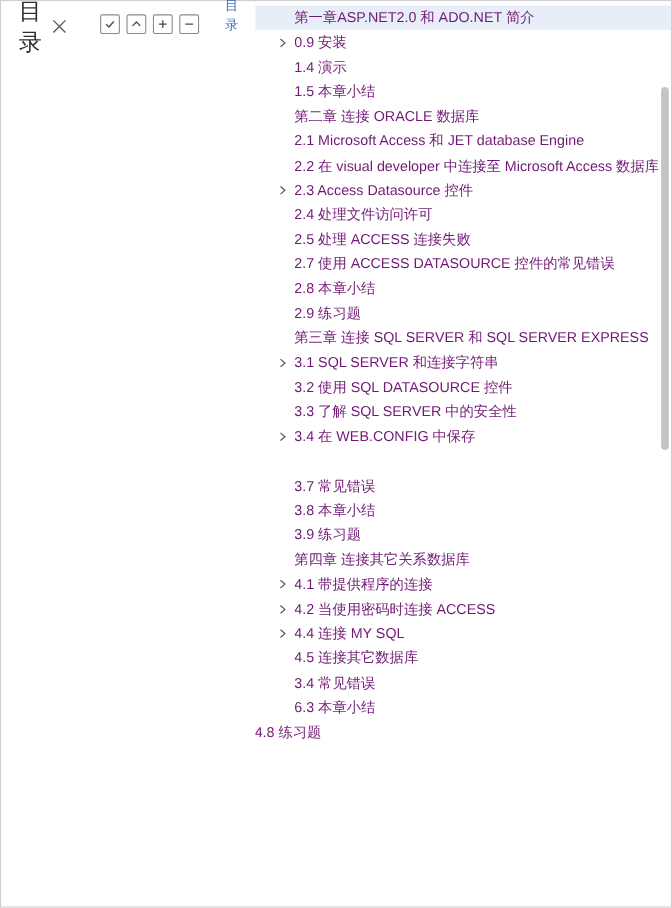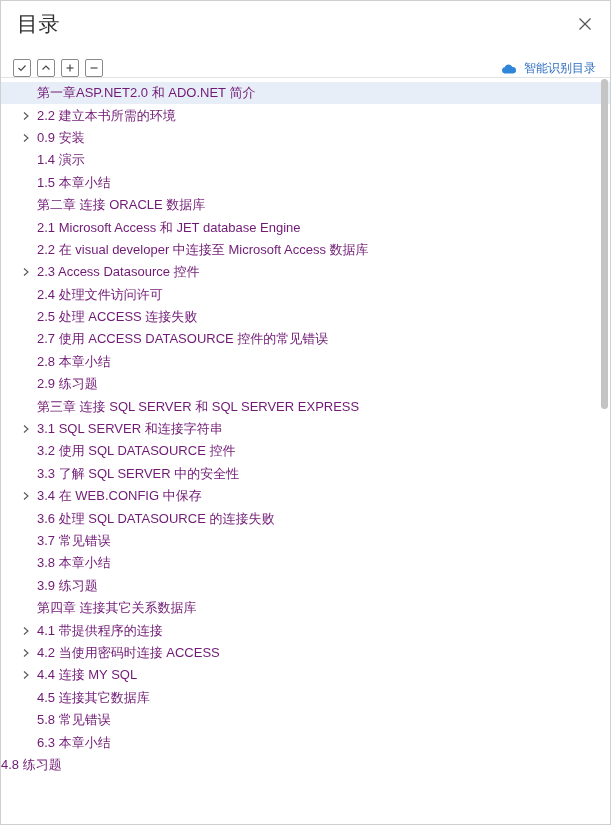--- a/index.html
+++ b/index.html
@@ -15,21 +15,20 @@
     overflow: hidden;
   }
   .window {
     position: relative;
     width: 611px;
     height: 825px;
     box-sizing: border-box;
     border: 1px solid #cfcfcf;
     background: #ffffff;
     display: flex;
-    flex-direction: column;
   }
   .titlebar {
     height: 46px;
     flex: 0 0 46px;
     display: flex;
     align-items: center;
     padding: 0 10px 0 16px;
     box-sizing: border-box;
   }
   .title {
@@ -214,28 +213,20 @@
           </svg>
         </div>
         <div class="toc-label">第一章ASP.NET2.0 和 ADO.NET 简介</div>
       </div>
       <div class="toc-row">
         <div class="arrow-cell">
           <svg width="8" height="10" viewBox="0 0 8 10">
             <polyline points="2,1.5 6,5 2,8.5" fill="none" stroke="#555" stroke-width="1.1"></polyline>
           </svg>
         </div>
-        <div class="toc-label">2.2 建立本书所需的环境</div>
-      </div>
-      <div class="toc-row">
-        <div class="arrow-cell">
-          <svg width="8" height="10" viewBox="0 0 8 10">
-            <polyline points="2,1.5 6,5 2,8.5" fill="none" stroke="#555" stroke-width="1.1"></polyline>
-          </svg>
-        </div>
         <div class="toc-label">0.9 安装</div>
       </div>
       <div class="toc-row">
         <div class="arrow-cell empty">
           <svg width="8" height="10" viewBox="0 0 8 10">
             <polyline points="2,1.5 6,5 2,8.5" fill="none" stroke="#555" stroke-width="1.1"></polyline>
           </svg>
         </div>
         <div class="toc-label">1.4 演示</div>
       </div>
@@ -358,21 +349,20 @@
           </svg>
         </div>
         <div class="toc-label">3.4 在 WEB.CONFIG 中保存</div>
       </div>
       <div class="toc-row">
         <div class="arrow-cell empty">
           <svg width="8" height="10" viewBox="0 0 8 10">
             <polyline points="2,1.5 6,5 2,8.5" fill="none" stroke="#555" stroke-width="1.1"></polyline>
           </svg>
         </div>
-        <div class="toc-label">3.6 处理 SQL DATASOURCE 的连接失败</div>
       </div>
       <div class="toc-row">
         <div class="arrow-cell empty">
           <svg width="8" height="10" viewBox="0 0 8 10">
             <polyline points="2,1.5 6,5 2,8.5" fill="none" stroke="#555" stroke-width="1.1"></polyline>
           </svg>
         </div>
         <div class="toc-label">3.7 常见错误</div>
       </div>
       <div class="toc-row">
@@ -430,21 +420,21 @@
           </svg>
         </div>
         <div class="toc-label">4.5 连接其它数据库</div>
       </div>
       <div class="toc-row">
         <div class="arrow-cell empty">
           <svg width="8" height="10" viewBox="0 0 8 10">
             <polyline points="2,1.5 6,5 2,8.5" fill="none" stroke="#555" stroke-width="1.1"></polyline>
           </svg>
         </div>
-        <div class="toc-label">5.8 常见错误</div>
+        <div class="toc-label">3.4 常见错误</div>
       </div>
       <div class="toc-row">
         <div class="arrow-cell empty">
           <svg width="8" height="10" viewBox="0 0 8 10">
             <polyline points="2,1.5 6,5 2,8.5" fill="none" stroke="#555" stroke-width="1.1"></polyline>
           </svg>
         </div>
         <div class="toc-label">6.3 本章小结</div>
       </div>
       <div class="toc-row">

